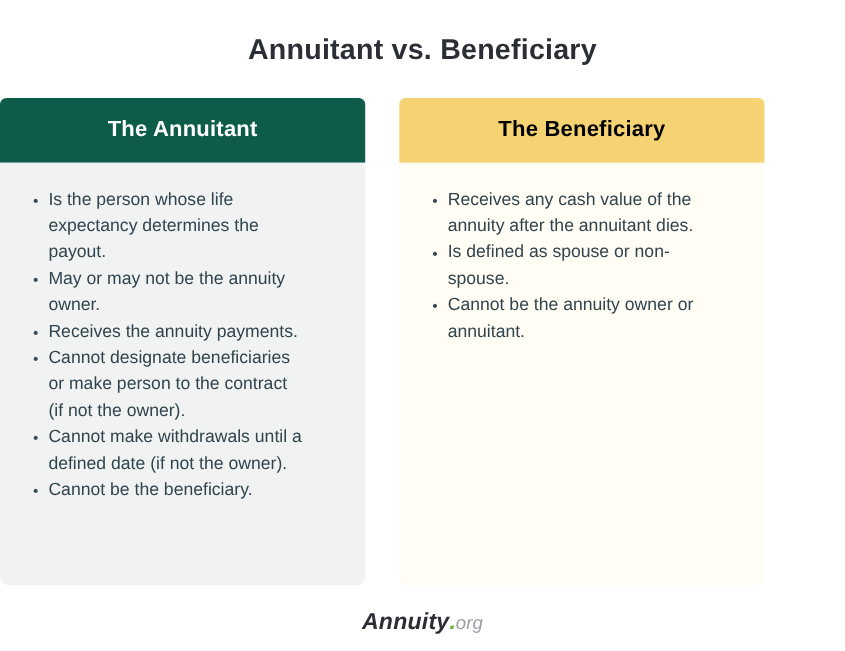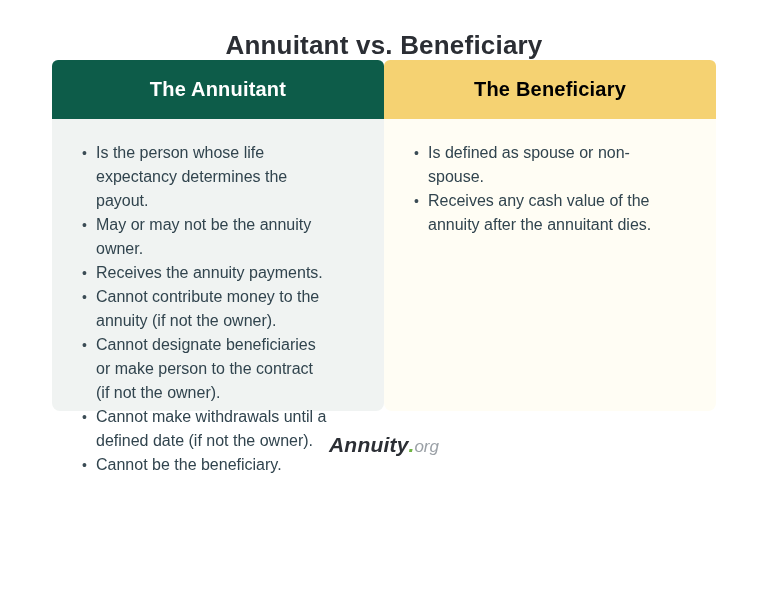--- a/index.html
+++ b/index.html
@@ -18,22 +18,24 @@
   .page-title {
     padding-top: 30px;
     text-align: center;
     font-size: 26px;
     font-weight: 800;
     letter-spacing: 0.2px;
     color: #2b2e34;
     line-height: 30px;
   }
   .columns {
+    margin-top: 29px;
     display: flex;
-    justify-content: center;
+    justify-content: flex-start;
+    gap: 31px;
   }
   .panel { width: 332px; }
   .panel-header {
     height: 59px;
     border-radius: 6px 6px 0 0;
     display: flex;
     align-items: center;
     justify-content: center;
     font-size: 20px;
     font-weight: 800;
@@ -41,21 +43,21 @@
   }
   .panel-header.annuitant {
     background: #0d5c49;
     color: #ffffff;
   }
   .panel-header.beneficiary {
     background: #f5d272;
     color: #000000;
   }
   .panel-body {
-    height: 292px;
+    height: 384px;
     border-radius: 0 0 8px 8px;
     padding: 22px 8px 0 29px;
   }
   .panel-body.annuitant { background: #f0f3f2; }
   .panel-body.beneficiary { background: #fffdf4; }
   ul.bullets { list-style: none; }
   ul.bullets li {
     position: relative;
     padding-left: 15px;
     font-size: 16px;
@@ -107,40 +109,40 @@
     <div class="panel">
       <div class="panel-header annuitant">The Annuitant</div>
       <div class="panel-body annuitant">
         <ul class="bullets">
           <li>Is the person whose life
 expectancy determines the
 payout.</li>
           <li>May or may not be the annuity
 owner.</li>
           <li>Receives the annuity payments.</li>
-          <li>Cannot contribute money to the
-annuity (if not the owner).</li>
           <li>Cannot designate beneficiaries
 or make person to the contract
 (if not the owner).</li>
           <li>Cannot make withdrawals until a
 defined date (if not the owner).</li>
           <li>Cannot be the beneficiary.</li>
         </ul>
       </div>
     </div>
 
     <div class="panel">
       <div class="panel-header beneficiary">The Beneficiary</div>
       <div class="panel-body beneficiary">
         <ul class="bullets">
+          <li>Receives any cash value of the
+annuity after the annuitant dies.</li>
           <li>Is defined as spouse or non-
 spouse.</li>
-          <li>Receives any cash value of the
-annuity after the annuitant dies.</li>
+          <li>Cannot be the annuity owner or
+annuitant.</li>
         </ul>
       </div>
     </div>
 
   </div>
 
   <div class="footer">
     <span class="logo">
       <span class="logo-main">Annuity</span><span class="logo-dot">.</span><span class="logo-tld">org</span>
     </span>

